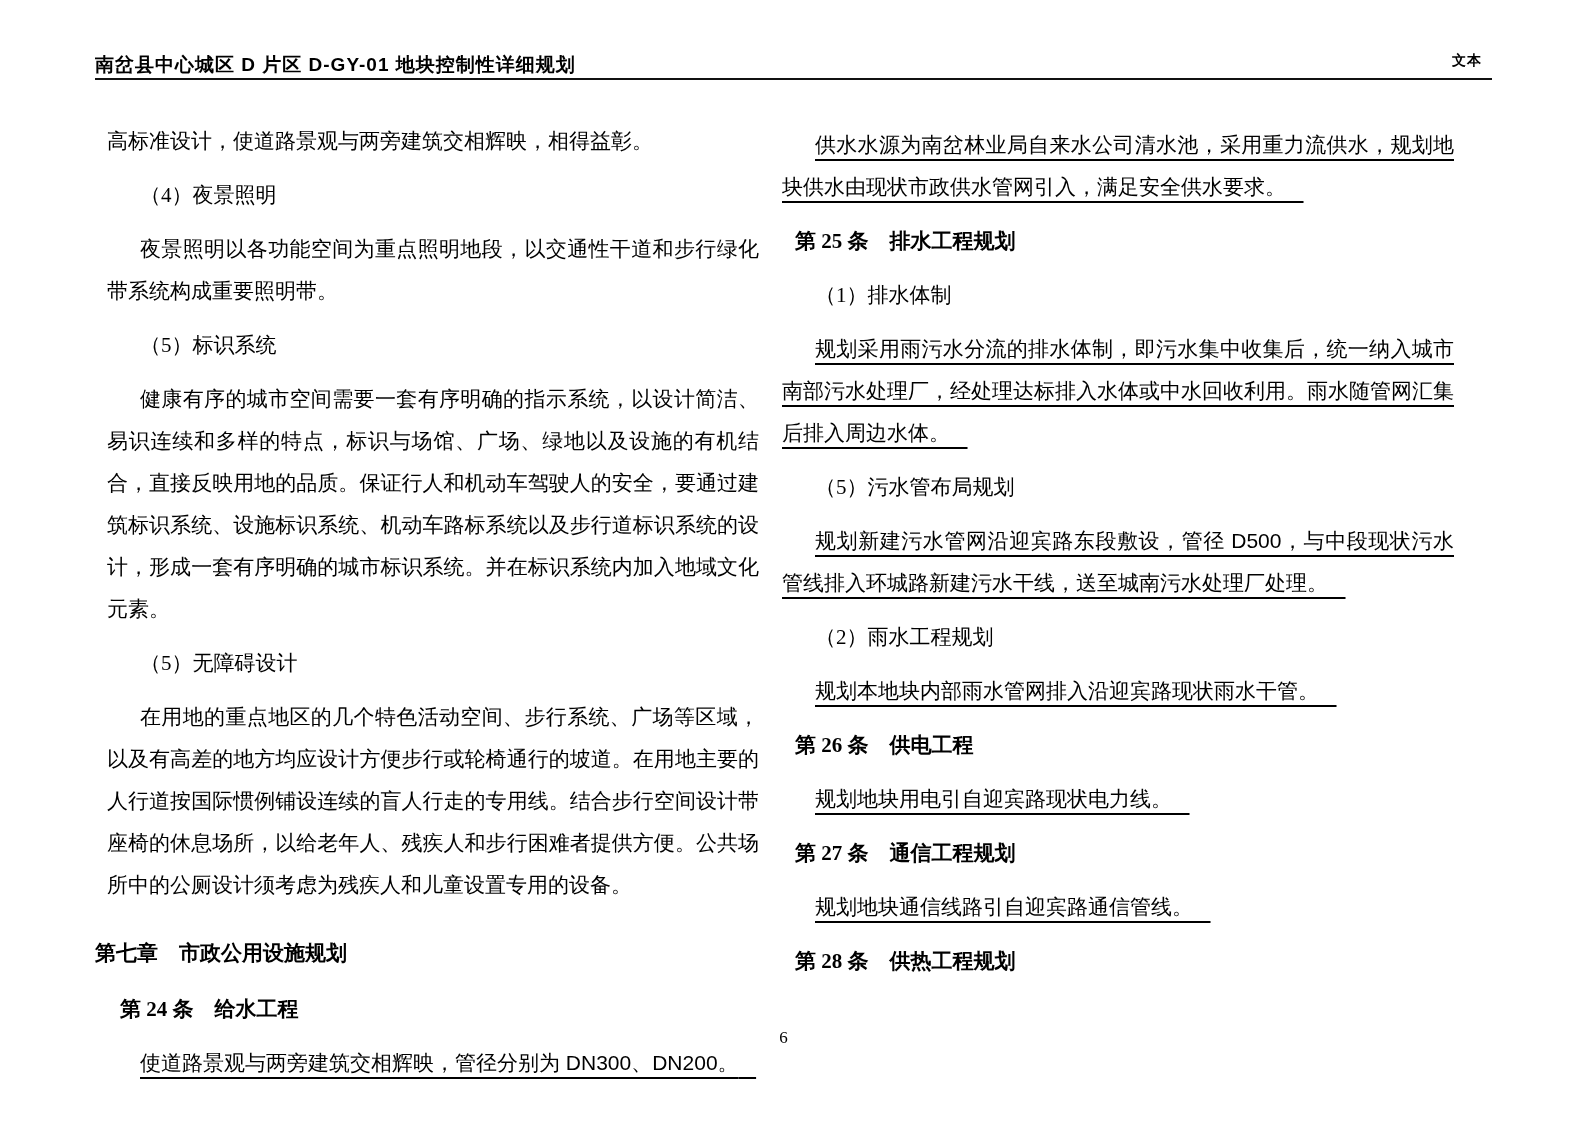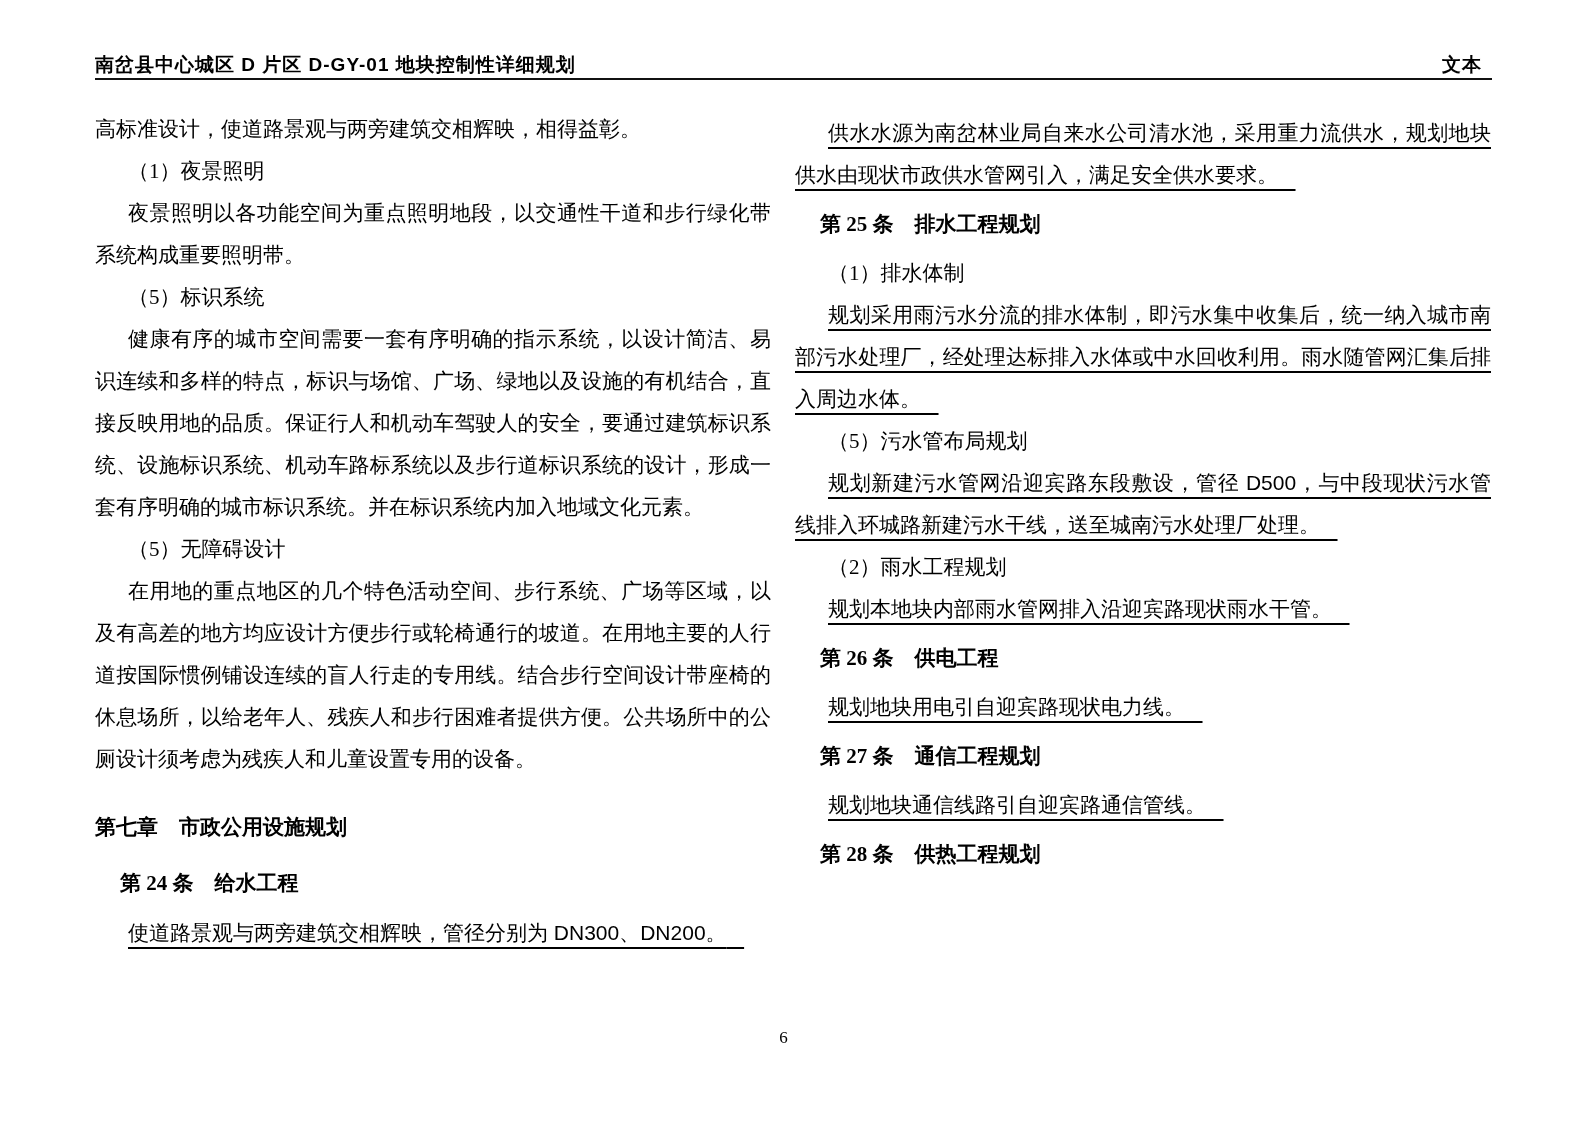--- a/index.html
+++ b/index.html
@@ -26,40 +26,40 @@
     font-size: 19px;
     letter-spacing: 1px;
     white-space: nowrap;
   }
   .header-corner {
     position: absolute;
     right: 105px;
     top: 52px;
     font-family: "Liberation Sans", "DejaVu Sans", sans-serif;
     font-weight: bold;
-    font-size: 19px;
+    font-size: 14px;
     letter-spacing: 1px;
   }
   .header-rule {
     position: absolute;
     left: 95px;
     top: 78px;
     width: 1397px;
     border-top: 2px solid #111111;
   }
   
   .col {
     position: absolute;
     top: 108px;
   }
   .col-left  { left: 95px;  width: 676px; }
-  .col-right { left: 795px; width: 696px; top: 112px; }
+  .col-right { left: 770px; width: 696px; top: 112px; }
 
   .col p {
-    margin: 0;
+    margin: 12px;
     font-size: 21px;
     line-height: 42px;
     text-align: justify;
   }
   .p-cont { text-indent: 0; }
   .p-body { text-indent: 33px; }
   .p-sub  { text-indent: 33px; }
 
   .p-chapter {
     font-weight: bold;
@@ -101,21 +101,21 @@
 <body>
 
 <div class="page">
 
   <div class="header-title">南岔县中心城区 D 片区 D-GY-01 地块控制性详细规划</div>
   <div class="header-corner">文本</div>
   <div class="header-rule"></div>
 
   <div class="col col-left">
     <p class="p-cont">高标准设计，使道路景观与两旁建筑交相辉映，相得益彰。</p>
-    <p class="p-sub">（1）夜景照明</p>
+    <p class="p-sub">（4）夜景照明</p>
     <p class="p-body">夜景照明以各功能空间为重点照明地段，以交通性干道和步行绿化带系统构成重要照明带。</p>
     <p class="p-sub">（5）标识系统</p>
     <p class="p-body">健康有序的城市空间需要一套有序明确的指示系统，以设计简洁、易识连续和多样的特点，标识与场馆、广场、绿地以及设施的有机结合，直接反映用地的品质。保证行人和机动车驾驶人的安全，要通过建筑标识系统、设施标识系统、机动车路标系统以及步行道标识系统的设计，形成一套有序明确的城市标识系统。并在标识系统内加入地域文化元素。</p>
     <p class="p-sub">（5）无障碍设计</p>
     <p class="p-body">在用地的重点地区的几个特色活动空间、步行系统、广场等区域，以及有高差的地方均应设计方便步行或轮椅通行的坡道。在用地主要的人行道按国际惯例铺设连续的盲人行走的专用线。结合步行空间设计带座椅的休息场所，以给老年人、残疾人和步行困难者提供方便。公共场所中的公厕设计须考虑为残疾人和儿童设置专用的设备。</p>
     <p class="p-chapter">第七章　市政公用设施规划</p>
     <p class="p-article">第 24 条　给水工程</p>
     <p class="p-under"><span>使道路景观与两旁建筑交相辉映，管径分别为 DN300、DN200。</span><span class="u-tail"></span></p>
   </div>
 

